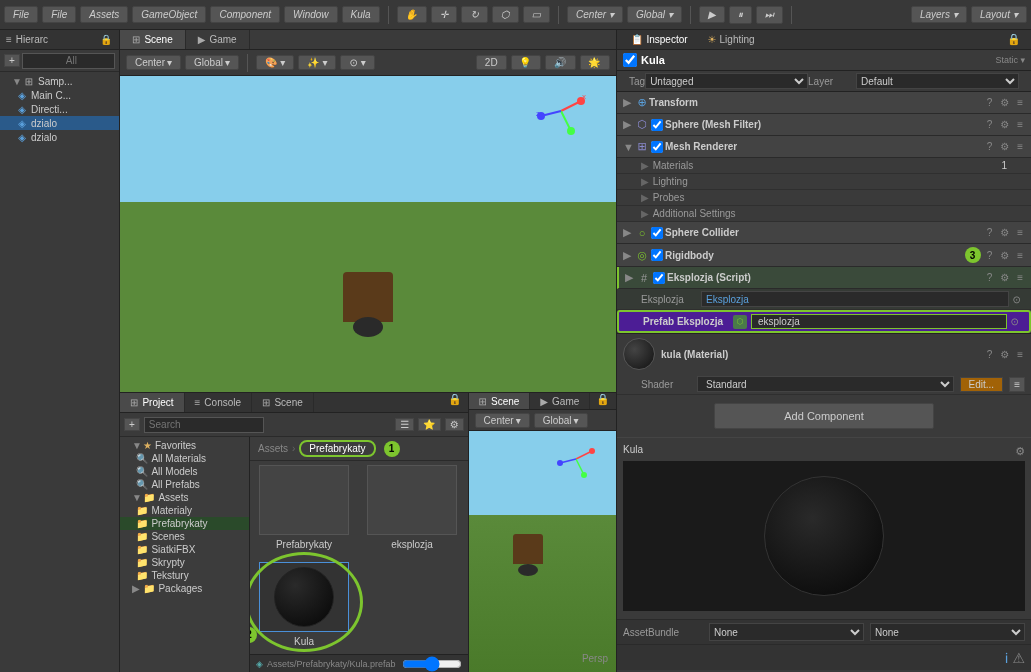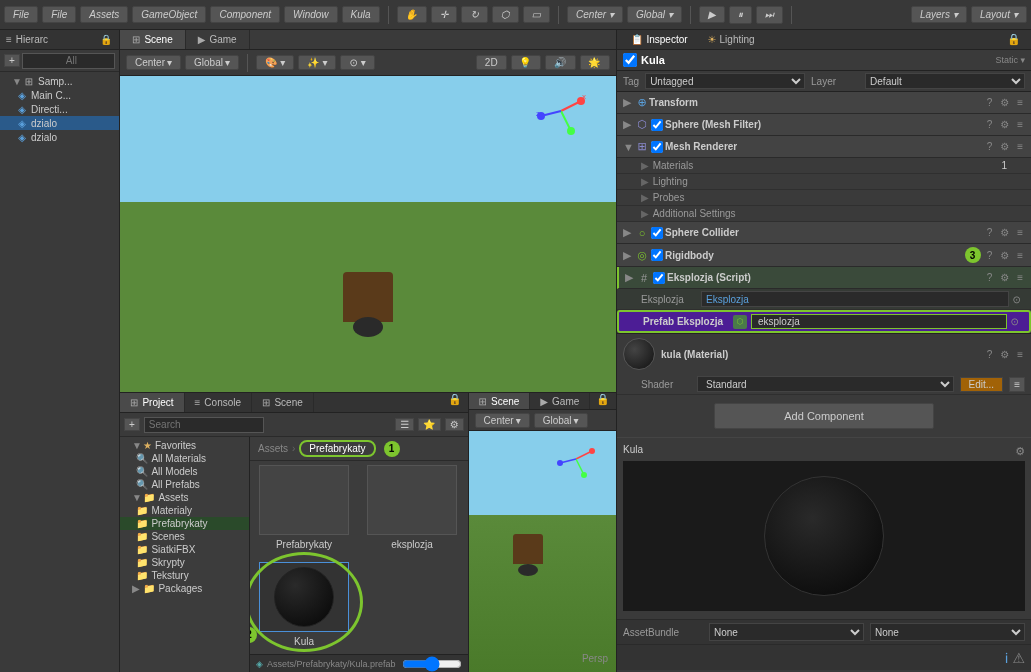--- a/index.html
+++ b/index.html
@@ -895,21 +895,21 @@
       <span style="color:#888;cursor:pointer;padding:0 4px;">🔒</span>
     </div>
 
     <div class="inspector-scrollable">
 
       <div style="display:flex;align-items:center;padding:3px 6px;border-bottom:1px solid #222;gap:4px;">
         <input type="checkbox" checked="" style="width: 14px; height: 14px;">
         <span style="flex:1;font-size:11px;color:#fff;font-weight:bold;">Kula</span>
         <span style="color:#888;font-size:9px;">Static ▾</span>
       </div>
-      <div style="display:flex;align-items:center;padding:2px 6px;border-bottom:1px solid #222;gap:6px;">
+      <div style="display:flex;align-items:center;padding:2px 12px;border-bottom:1px solid #222;gap:0;">
         <span style="font-size:10px;color:#9a9a9a;">Tag</span>
         <select style="flex:1;background:#2a2a2a;border:1px solid #444;color:#ccc;font-size:10px;height:16px;">
           <option>Untagged</option>
         </select>
         <span style="font-size:10px;color:#9a9a9a;">Layer</span>
         <select style="flex:1;background:#2a2a2a;border:1px solid #444;color:#ccc;font-size:10px;height:16px;margin-left:23px;">
           <option>Default</option>
         </select>
       </div>
 

